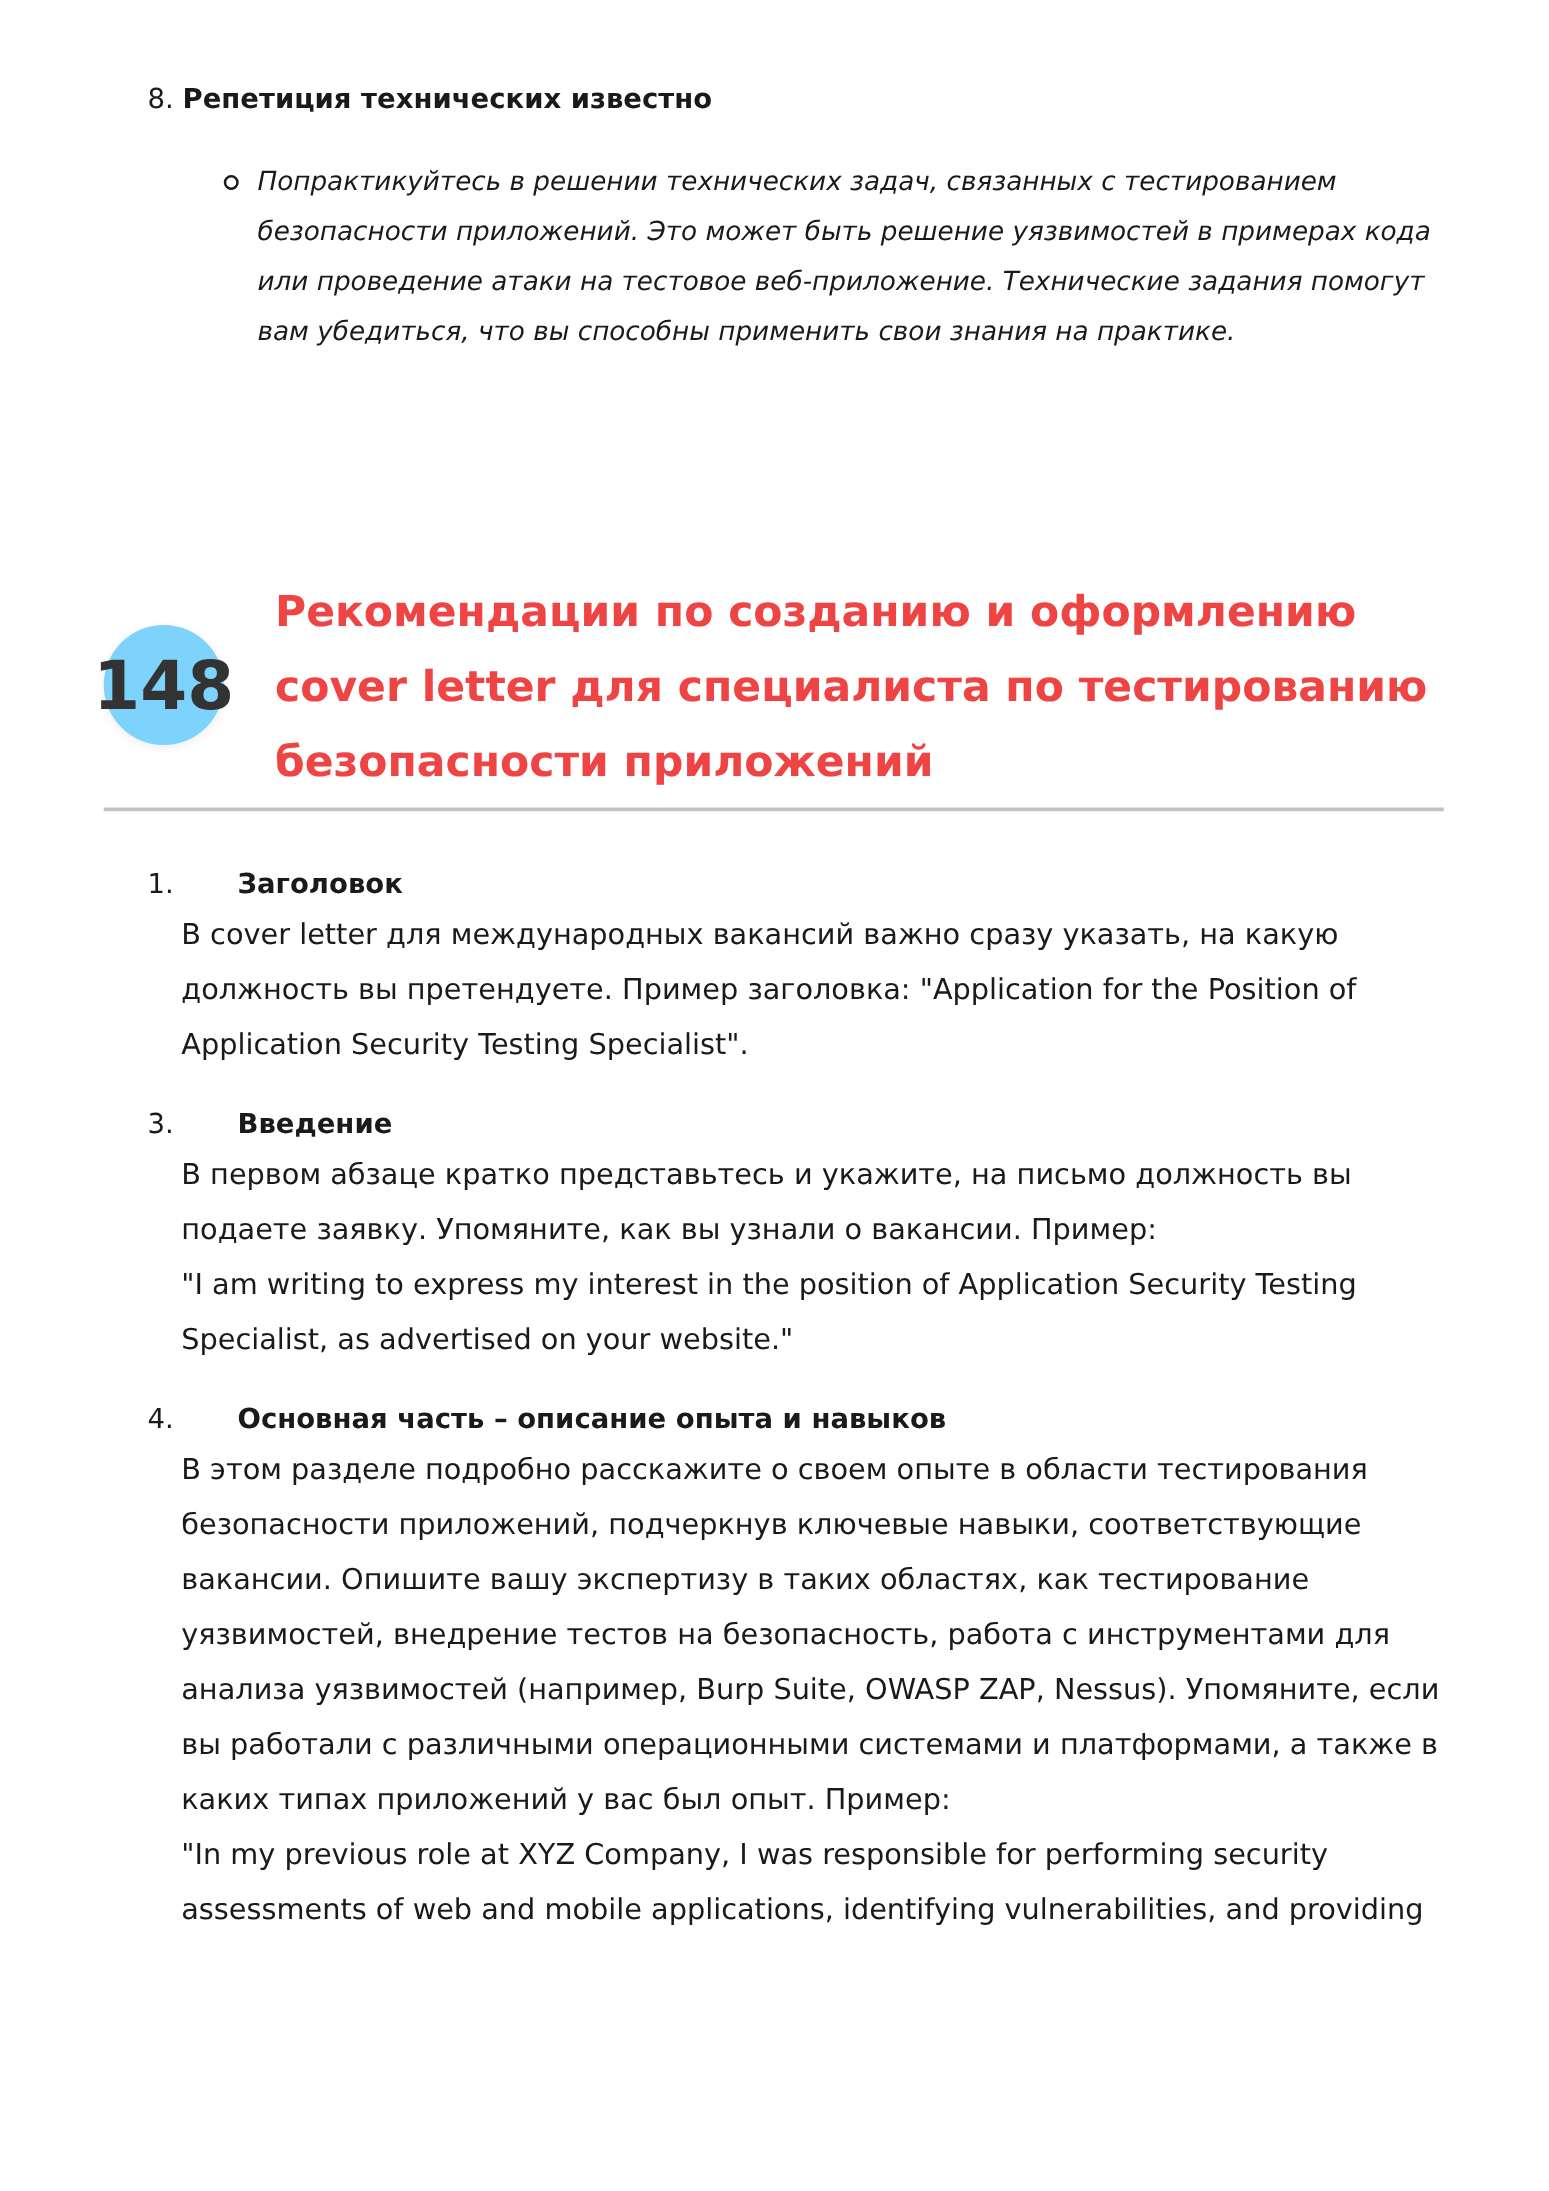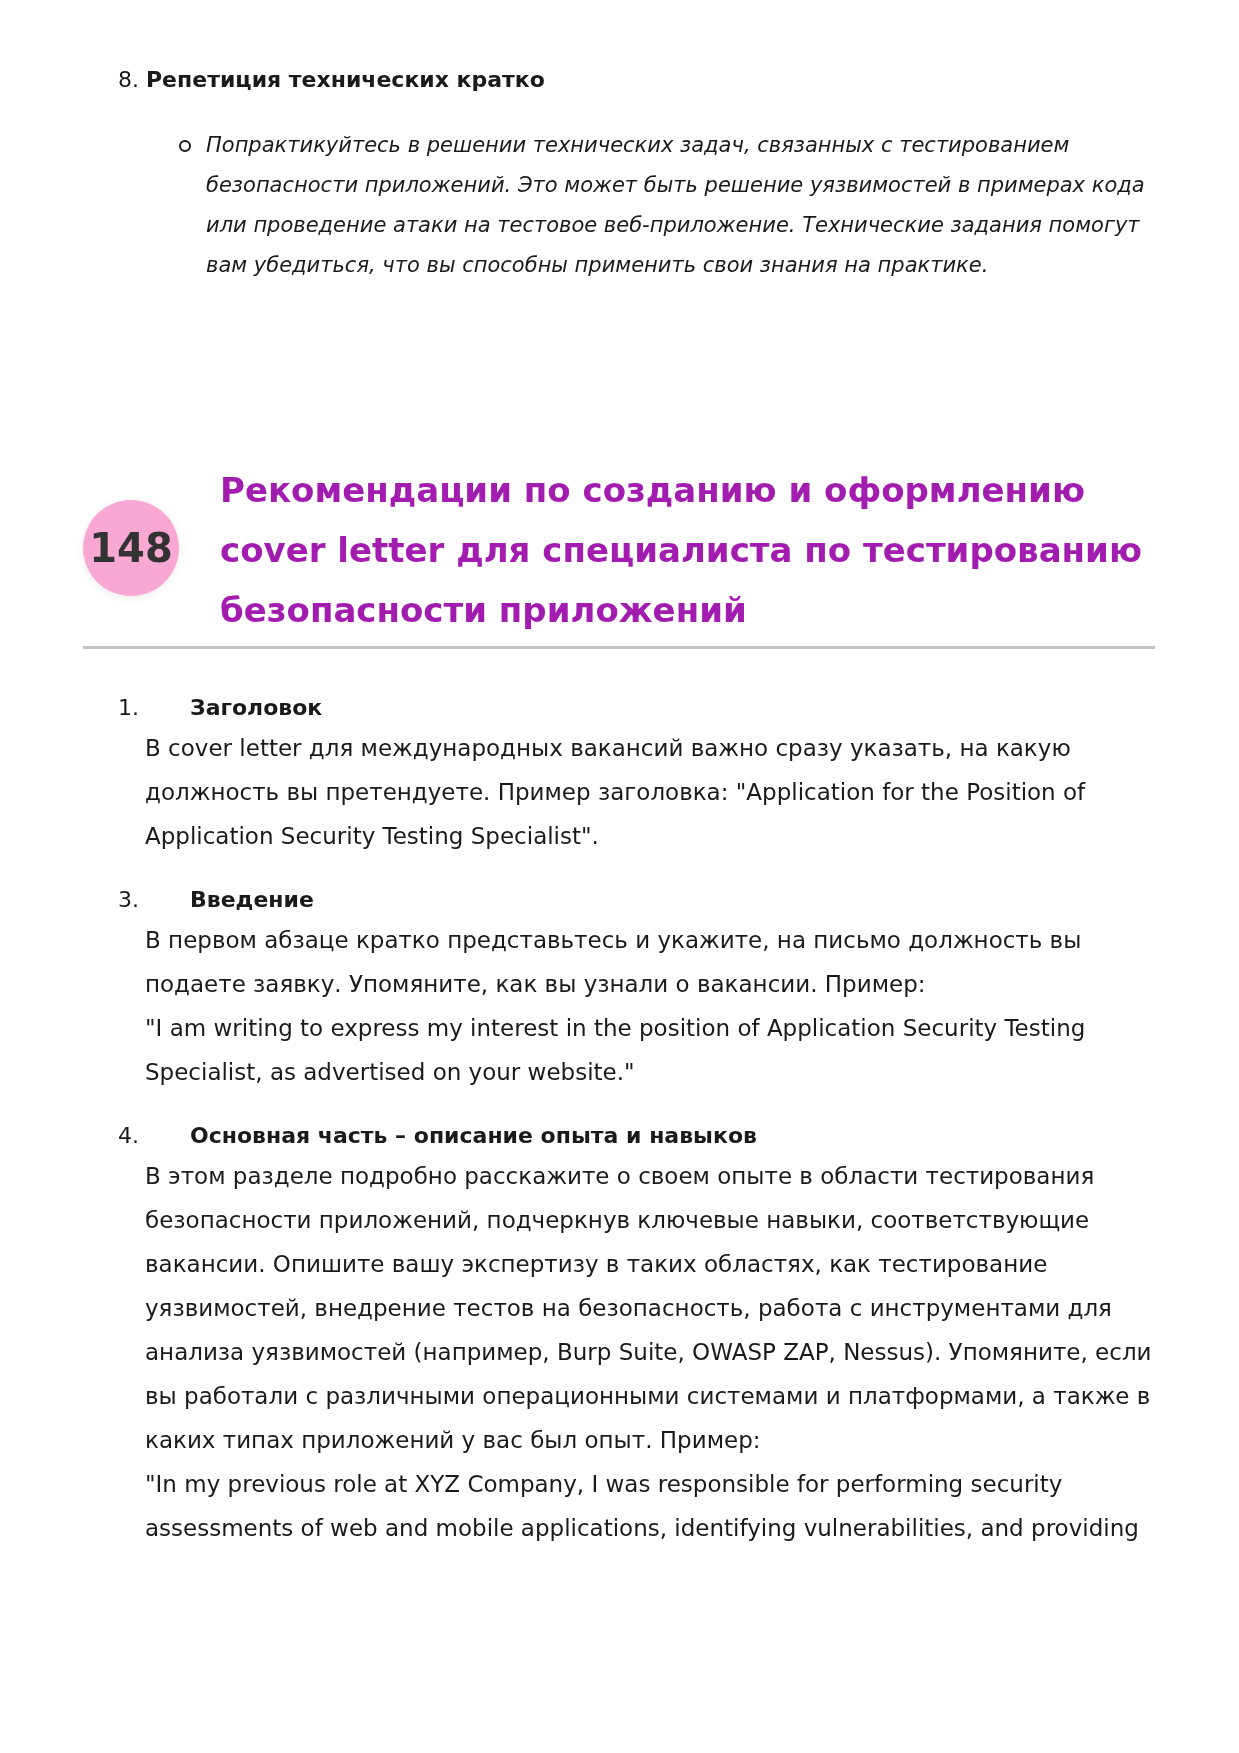--- a/index.html
+++ b/index.html
@@ -22,28 +22,28 @@
   .sub-list li { position: relative; font-size: 21px; line-height: 40px; }
   .bullet-circle {
     position: absolute; left: -27px; top: 15px;
     width: 8px; height: 8px; border: 2px solid #1a1a1a; border-radius: 50%;
   }
 
   .section-header { position: absolute; left: 83px; top: 460px; width: 1080px; height: 190px; }
   .badge {
     position: absolute; left: 0; top: 40px;
     width: 96px; height: 96px; border-radius: 50%;
-    background: #f9a8d4;
+    background: #7dd3fc;
     box-shadow: 0 2px 8px rgba(0,0,0,0.08);
     display: flex; align-items: center; justify-content: center;
-    font-size: 40px; font-weight: bold; color: #333333;
+    font-size: 54px; font-weight: bold; color: #333333;
   }
   .section-title {
     position: absolute; left: 137px; top: 0; width: 930px;
-    font-size: 34px; font-weight: bold; line-height: 60px; margin: 0; color: #a21caf;
+    font-size: 34px; font-weight: bold; line-height: 60px; margin: 0; color: #ef4444;
   }
   .section-rule {
     position: absolute; left: 83px; top: 646px; width: 1072px; height: 3px; background: #c2c2c2;
   }
 
   .main-list { position: absolute; left: 118px; top: 690px; width: 1050px; margin: 0; padding: 0; list-style: none; }
   .main-list li { margin-bottom: 24px; }
   .li-head { font-size: 22px; line-height: 36px; }
   .li-head .num { font-weight: normal; }
   .li-head .title { font-weight: bold; margin-left: 44px; }
@@ -51,21 +51,21 @@
   .li-body p { margin: 0; }
 </style>
 </head>
 <body>
 
 <div class="page">
 
   <div class="prev-item">
     <p class="item-head">
       <span class="num">8.</span>
-      <span class="title">Репетиция технических кратко</span>
+      <span class="title">Репетиция технических известно</span>
     </p>
   </div>
   <ul class="sub-list">
     <li>
       <span class="bullet-circle"></span>
       <span>Попрактикуйтесь в решении технических задач, связанных с тестированием безопасности приложений. Это может быть решение уязвимостей в примерах кода или проведение атаки на тестовое веб-приложение. Технические задания помогут вам убедиться, что вы способны применить свои знания на практике.</span>
     </li>
   </ul>
 
   <div class="section-header">

